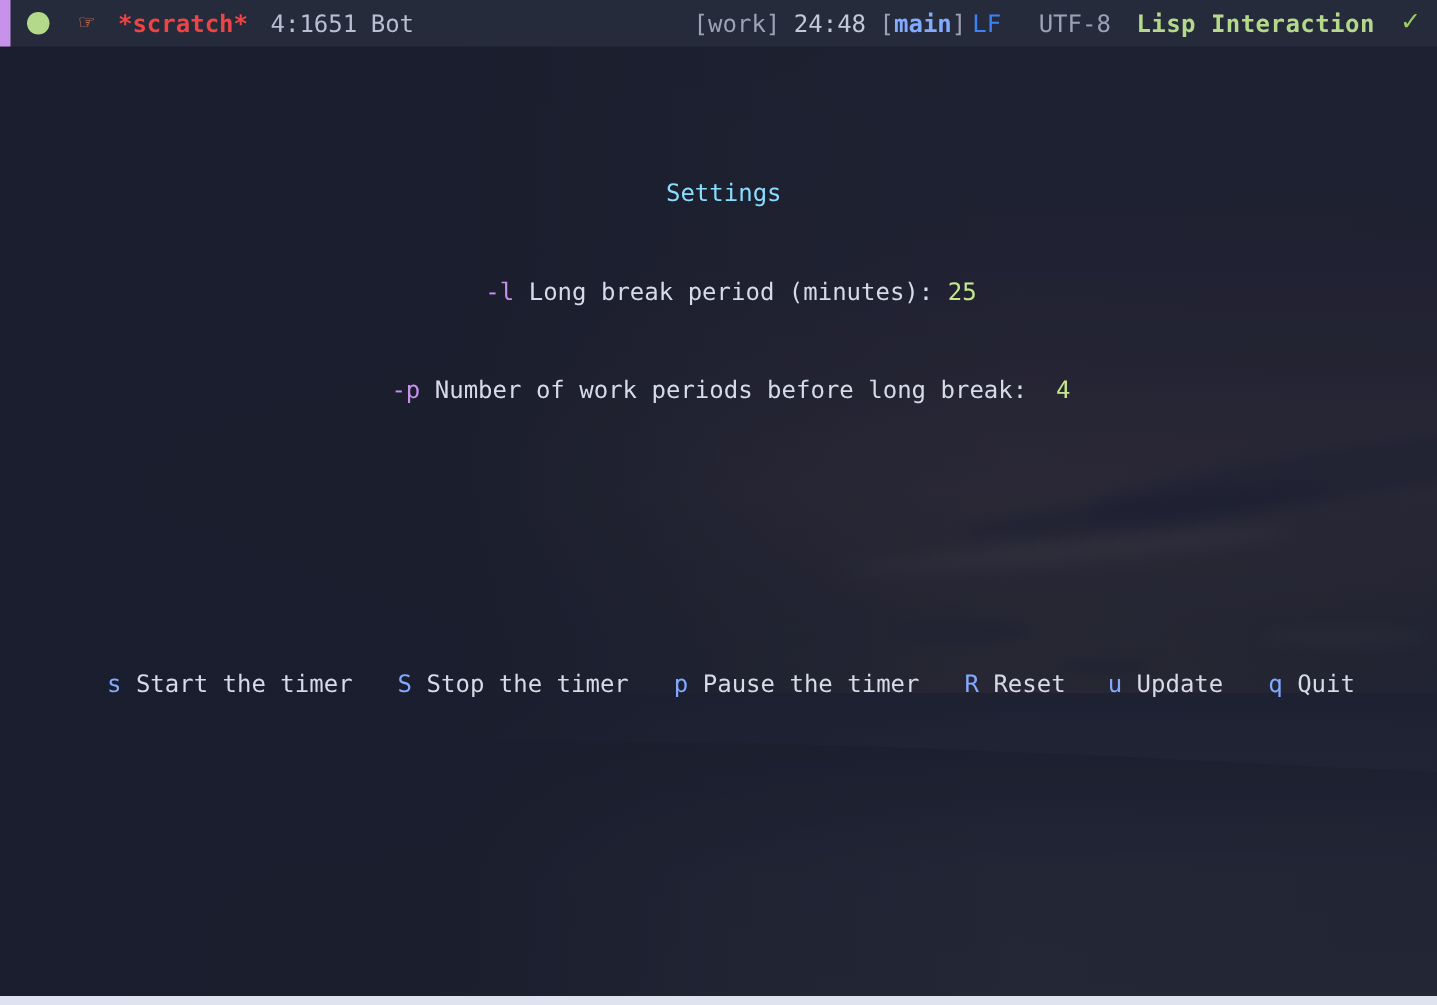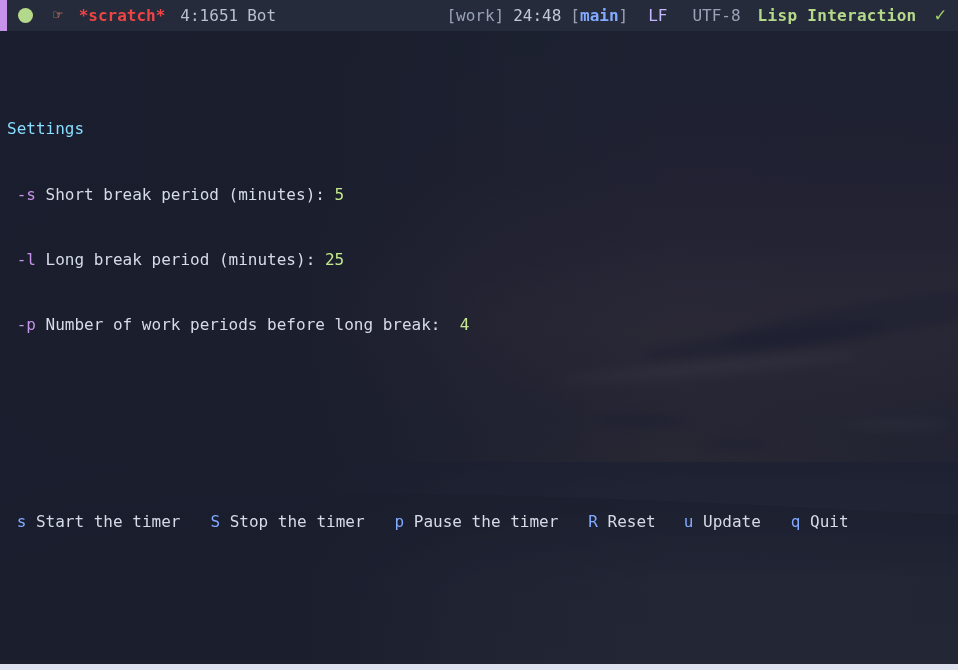--- a/index.html
+++ b/index.html
@@ -150,21 +150,21 @@
     margin-left: auto;
     display: flex;
     align-items: flex-start;
     padding-right: 12px;
     flex: 0 0 auto;
   }
   .hdr-project { color: #9aa2b6; }
   .hdr-clock { color: #c2c8d8; margin-left: 9px; }
   .hdr-branch { color: #9aa2b6; margin-left: 9px; }
   .hdr-branch b { color: #82aaff; }
-  .hdr-eol { color: #c4b5fd; margin-left: 20px; }
+  .hdr-eol { color: #3b82f6; margin-left: 4px; }
   .hdr-enc { color: #9aa2b6; margin-left: 25px; }
   .hdr-mode {
     color: #b5d98a;
     font-weight: bold;
     margin-left: 17px;
     letter-spacing: 0.3px;
   }
   .hdr-check {
     color: #9ccc65;
     font-size: 19px;
@@ -176,21 +176,21 @@
   #buffer {
     position: absolute;
     left: 0; top: 31px;
     width: 958px;
     height: 633px;
     z-index: 4;
     padding: 0 0 0 7px;
     box-sizing: border-box;
     white-space: pre;
   }
-  .line { height: 21.8px; }
+  .line { height: 21.8px; text-align: center; }
   .heading { color: #89ddff; }
   .plain   { color: #d6dbe8; }
   .flag    { color: #c792ea; }
   .num     { color: #c3e88d; }
   .key     { color: #82aaff; }
   .blank   { height: 21.8px; }
 
   .sp-cmd1 { display: inline-block; width: 30px; }
   .sp-cmd2 { display: inline-block; width: 30px; }
   .sp-cmd3 { display: inline-block; width: 30px; }
@@ -245,21 +245,20 @@
       <span class="hdr-enc">UTF-8</span>
       <span class="hdr-mode">Lisp Interaction</span>
       <span class="hdr-check">✓</span>
     </div>
   </div>
 
   <div id="buffer">
 
     
     <div class="line heading">Settings</div>
-    <div class="line"> <span class="flag">-s</span><span class="plain"> Short break period (minutes): </span><span class="num">5</span></div>
     <div class="line"> <span class="flag">-l</span><span class="plain"> Long break period (minutes): </span><span class="num">25</span></div>
     <div class="line"> <span class="flag">-p</span><span class="plain"> Number of work periods before long break:  </span><span class="num">4</span></div>
 
     <div class="blank"></div>
 
     
     <div class="line"> <span class="key">s</span><span class="plain"> Start the timer</span><span class="sp-cmd1"></span><span class="key">S</span><span class="plain"> Stop the timer</span><span class="sp-cmd2"></span><span class="key">p</span><span class="plain"> Pause the timer</span><span class="sp-cmd3"></span><span class="key">R</span><span class="plain"> Reset</span><span class="sp-cmd4"></span><span class="key">u</span><span class="plain"> Update</span><span class="sp-cmd5"></span><span class="key">q</span><span class="plain"> Quit</span></div>
 
     
 

